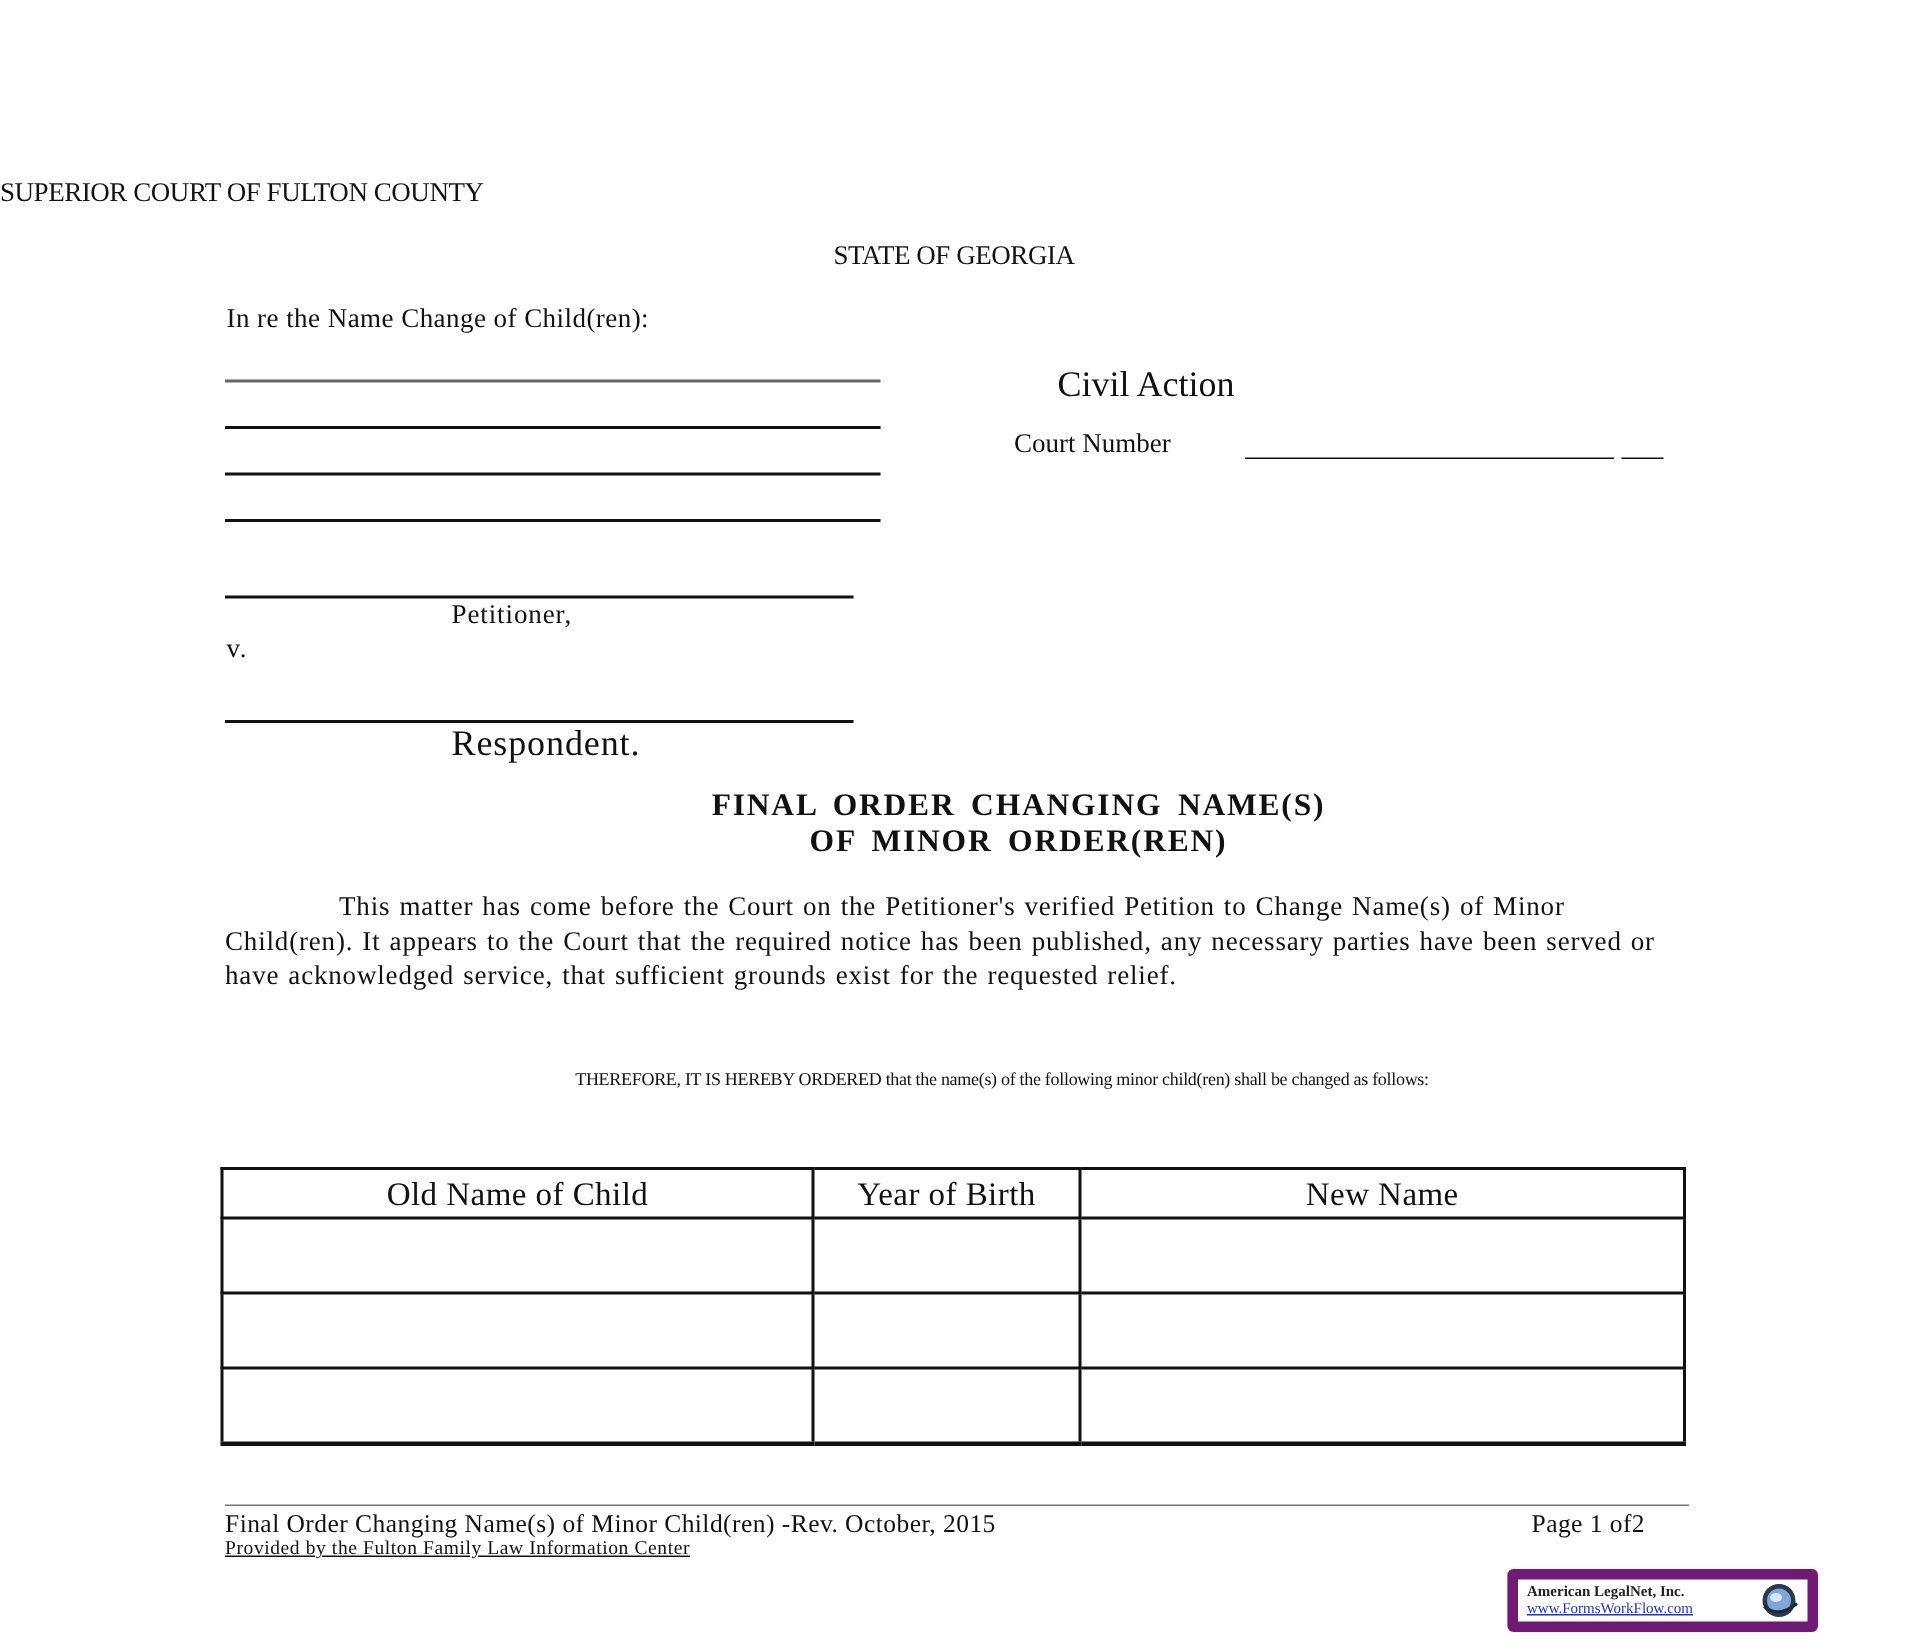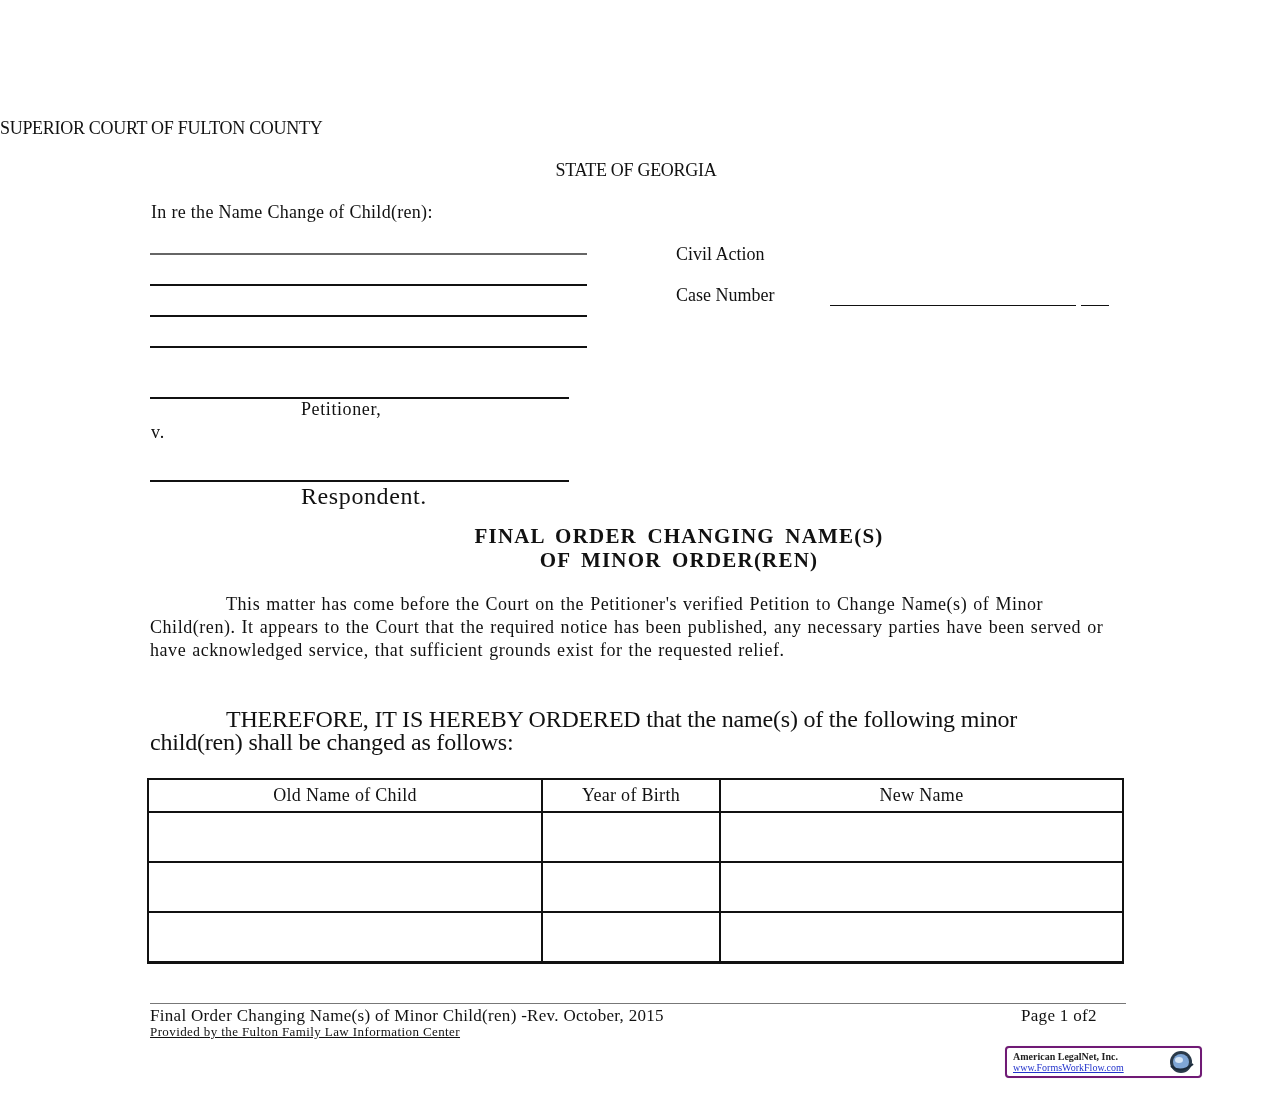--- a/index.html
+++ b/index.html
@@ -3,61 +3,61 @@
   <meta charset="utf-8">
   <style>
     html, body { margin: 0; padding: 0; background: #ffffff; }
     body { width: 1275px; height: 1100px; position: relative; overflow: hidden;
            font-family: "Liberation Serif", "DejaVu Serif", serif; color: #111; }
     .abs { position: absolute; }
     .court-title { top: 118px; left: 0; width: 1235px; text-align: left; font-size: 18px; letter-spacing: -0.3px; }
     .state-title { top: 160px; left: 0; width: 1272px; text-align: center; font-size: 18px; letter-spacing: -0.3px; }
     .in-re { top: 202px; left: 151px; font-size: 18px; letter-spacing: 0.3px; }
     .line { position: absolute; height: 0; border-top: 2px solid #111; }
-    .civil { top: 244px; left: 676px; font-size: 18px; }
+    .civil { top: 244px; left: 705px; font-size: 24px; }
     .case { top: 285px; left: 676px; font-size: 18px; }
     .case-line1 { top: 305px; left: 830px; width: 246px; border-top: 1.5px solid #111; }
     .case-line2 { top: 305px; left: 1081px; width: 28px; border-top: 1.5px solid #111; }
     .petitioner { top: 399px; left: 301px; font-size: 18px; letter-spacing: 0.6px; }
     .vs { top: 422px; left: 151px; font-size: 18px; letter-spacing: 1px; }
     .respondent { top: 483px; left: 301px; font-size: 24px; letter-spacing: 0.6px; }
     .order-title { top: 524px; left: 0; width: 1270px; text-align: center; font-size: 21px; font-weight: bold; letter-spacing: 1.2px; line-height: 24px; word-spacing: 4px; margin-left: 44px; }
     .para1 { top: 593px; left: 150px; width: 960px; font-size: 18px; line-height: 23px; letter-spacing: 0.55px; word-spacing: 1px; }
     .para1 .indent { display: inline-block; width: 76px; }
-    .para2 { top: 708px; left: 150px; width: 960px; font-size: 24px; line-height: 23px; letter-spacing: -0.2px; }
+    .para2 { top: 708px; left: 150px; width: 960px; font-size: 12px; line-height: 23px; letter-spacing: -0.2px; text-align: center; }
     .para2 .indent { display: inline-block; width: 76px; }
     table.names { position: absolute; top: 778px; left: 147px; width: 977px; border-collapse: collapse; }
     table.names th, table.names td { border: 2px solid #111; padding: 0; }
-    table.names th { height: 31px; font-weight: normal; font-size: 18px; text-align: center; letter-spacing: 0.3px; }
+    table.names th { height: 31px; font-weight: normal; font-size: 22px; text-align: center; letter-spacing: 0.3px; }
     table.names td { height: 48px; }
     table.names tr:last-child td { border-bottom-width: 3px; }
     .col1 { width: 392px; } .col2 { width: 176px; } .col3 { width: auto; }
     .footer-rule { top: 1003px; left: 150px; width: 976px; border-top: 1.5px solid #777; }
     .footer-left { top: 1006px; left: 150px; font-size: 17px; letter-spacing: 0.3px; }
     .footer-right { top: 1006px; left: 1021px; font-size: 17px; letter-spacing: 0.3px; }
     .footer-sub { top: 1024px; left: 150px; font-size: 13px; letter-spacing: 0.4px; text-decoration: underline; }
-    .badge { top: 1046px; left: 1005px; width: 193px; height: 28px; border: 2px solid #701a75; border-radius: 4px; background: #fff; box-shadow: 0 0 1px #ccc; }
+    .badge { top: 1046px; left: 1005px; width: 193px; height: 28px; border: 7px solid #701a75; border-radius: 4px; background: #fff; box-shadow: 0 0 1px #ccc; }
     .badge .b-name { position: absolute; top: 3px; left: 6px; font-size: 10px; font-weight: bold; color: #222; }
     .badge .b-url { position: absolute; top: 14px; left: 6px; font-size: 10px; color: #2233cc; text-decoration: underline; }
     .badge .globe { position: absolute; top: 2px; left: 158px; width: 32px; height: 24px; }
   </style>
 </head>
 <body>
 
 <div class="abs court-title">SUPERIOR COURT OF FULTON COUNTY</div>
 <div class="abs state-title">STATE OF GEORGIA</div>
 <div class="abs in-re">In re the Name Change of Child(ren):</div>
 
 <div class="line" style="top:253px;left:150px;width:437px;border-top-color:#666;"></div>
 <div class="line" style="top:284px;left:150px;width:437px;"></div>
 <div class="line" style="top:315px;left:150px;width:437px;"></div>
 <div class="line" style="top:346px;left:150px;width:437px;"></div>
 
 <div class="abs civil">Civil Action</div>
-<div class="abs case">Case Number</div>
+<div class="abs case">Court Number</div>
 <div class="line case-line1"></div>
 <div class="line case-line2"></div>
 
 <div class="line" style="top:397px;left:150px;width:419px;"></div>
 <div class="abs petitioner">Petitioner,</div>
 <div class="abs vs">v.</div>
 <div class="line" style="top:480px;left:150px;width:419px;"></div>
 <div class="abs respondent">Respondent.</div>
 
 <div class="abs order-title">

